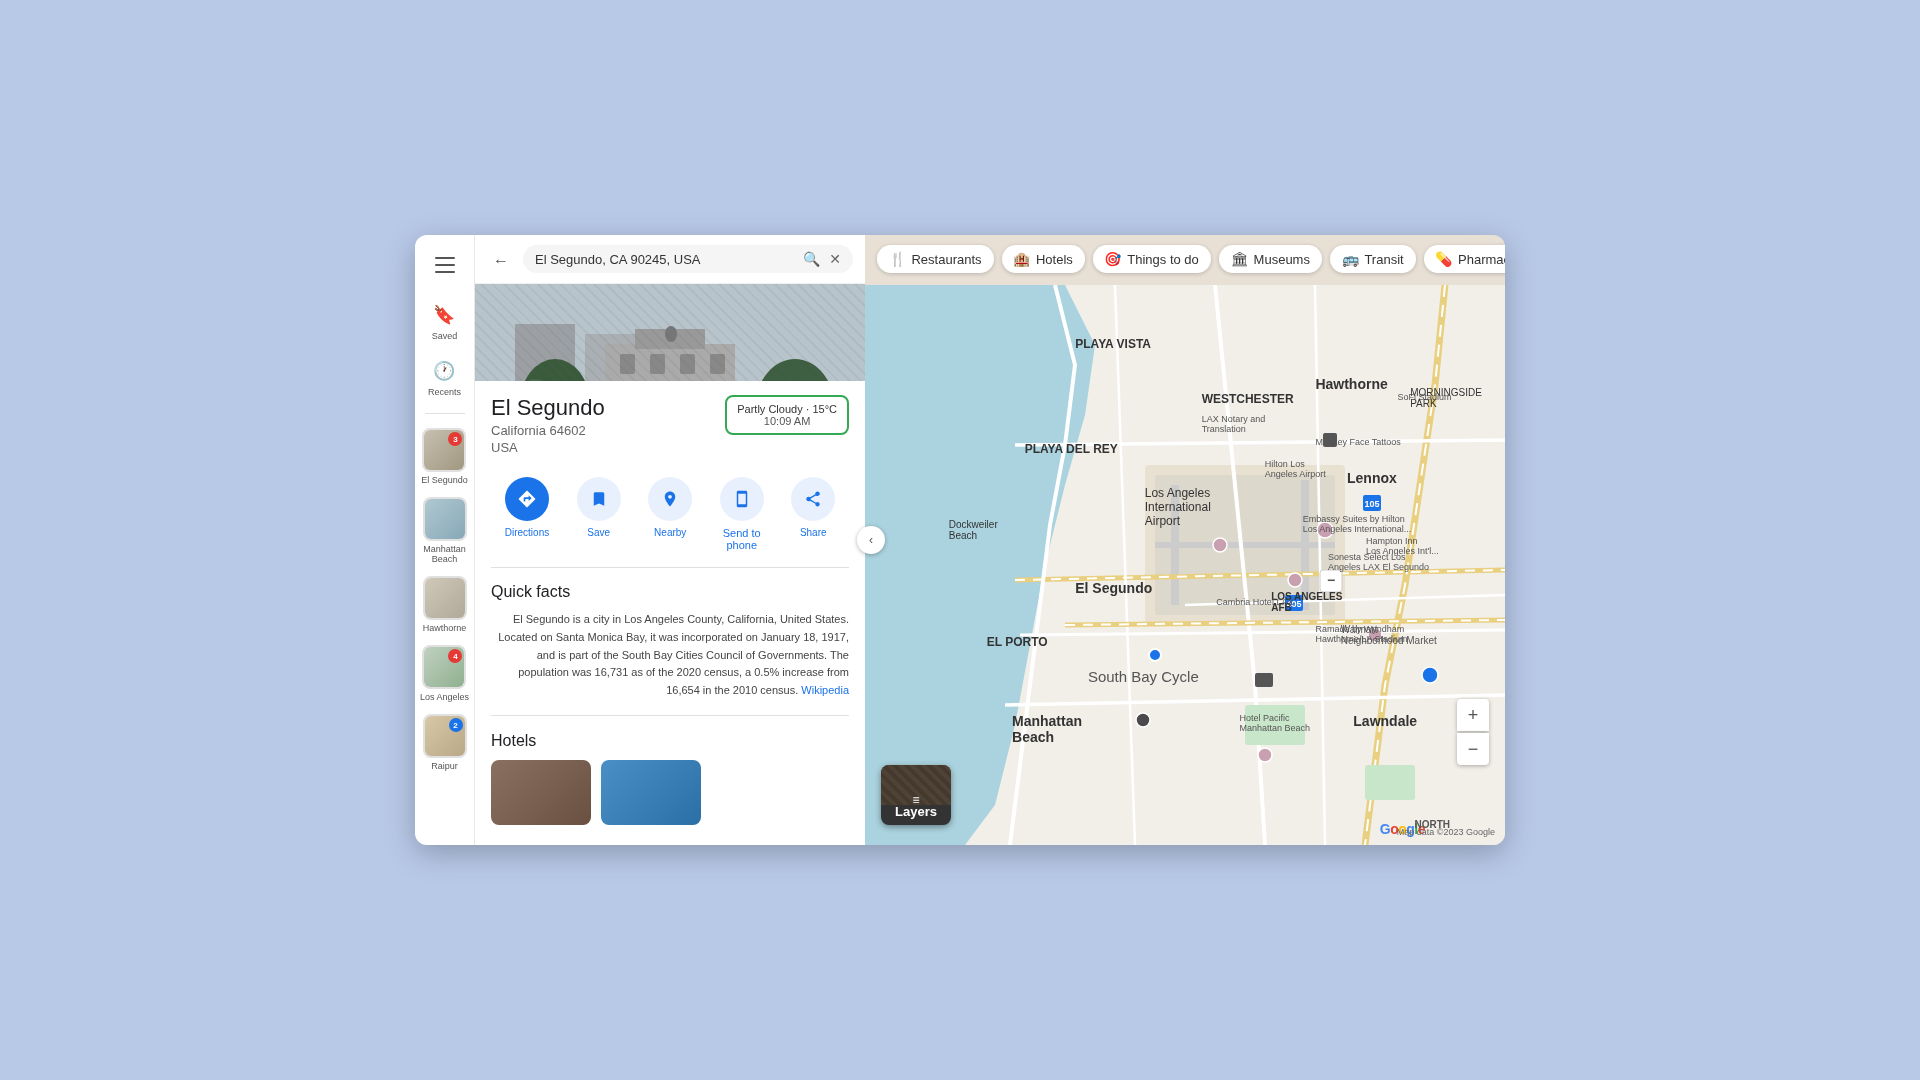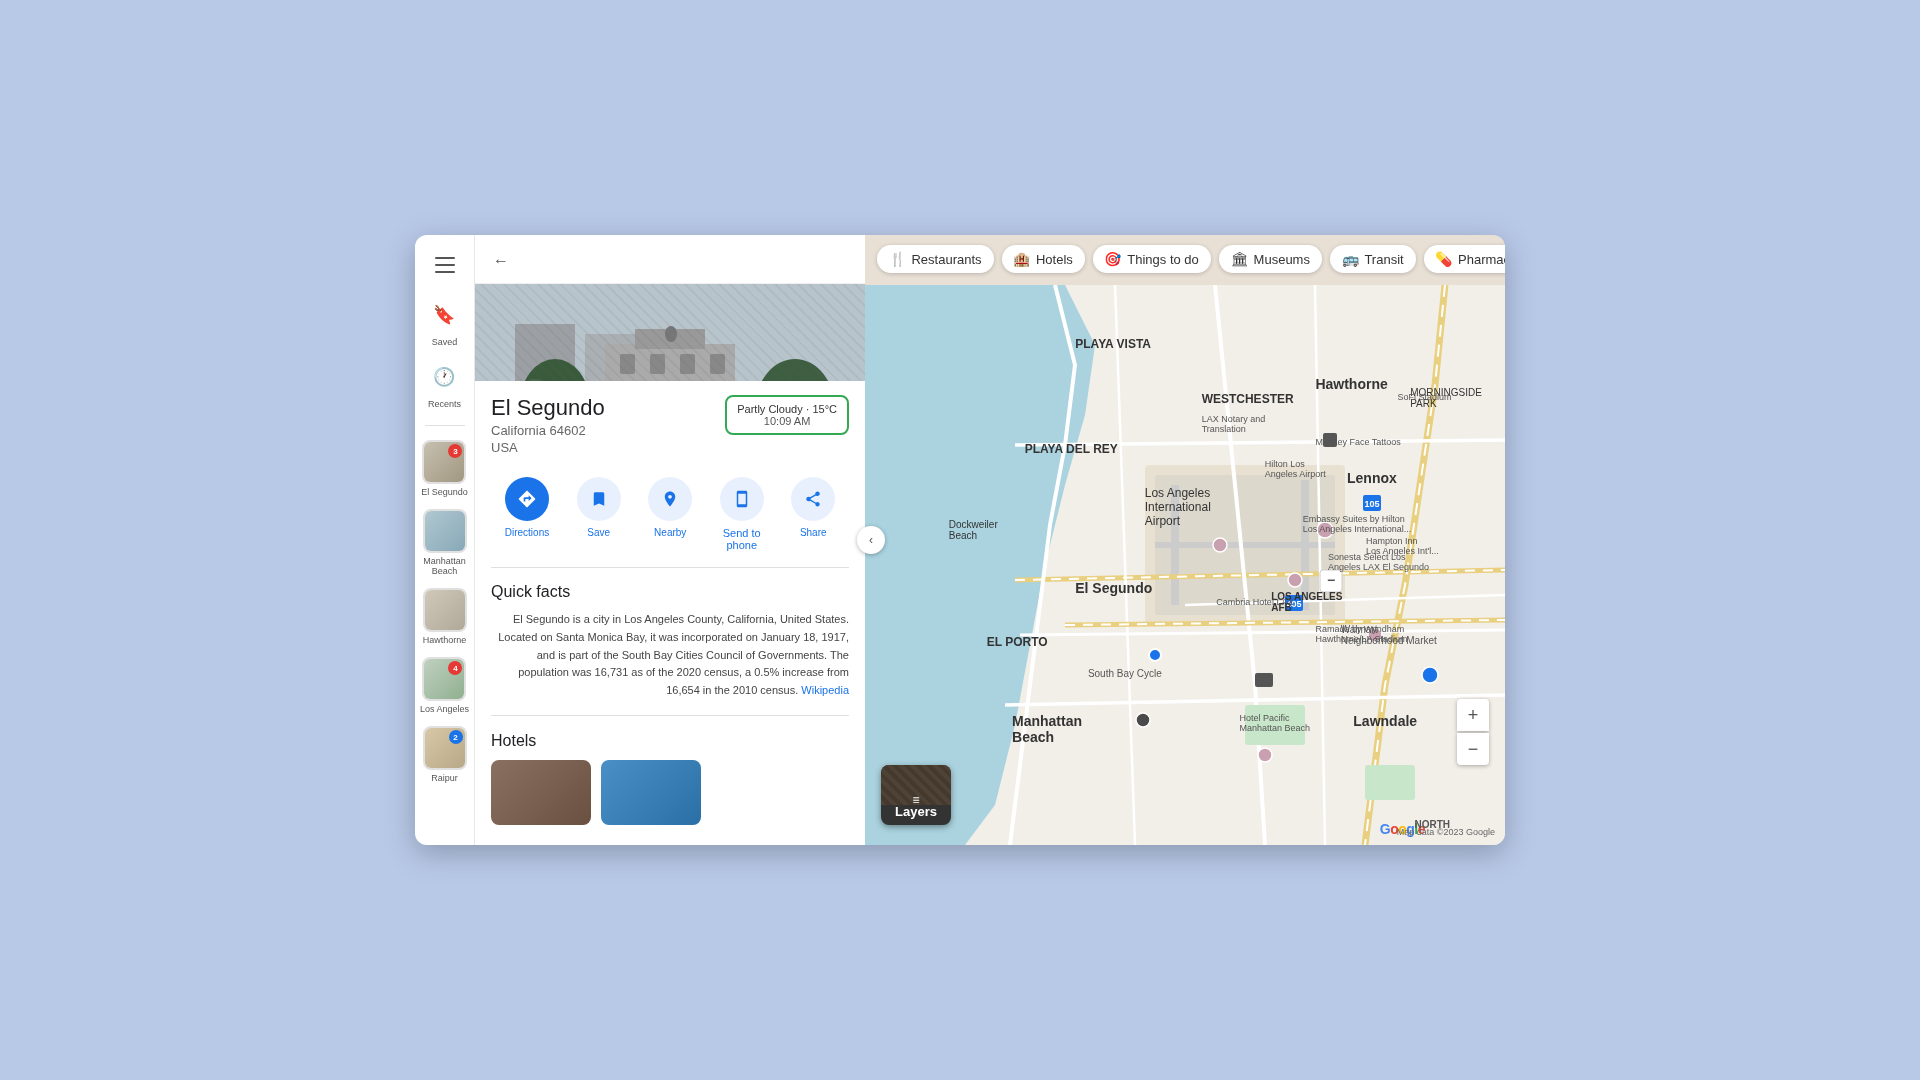--- a/index.html
+++ b/index.html
@@ -67,21 +67,21 @@
       display: flex;
       align-items: center;
       justify-content: center;
       font-size: 18px;
       color: #444;
     }
     .sidebar-label {
       font-size: 9px;
       color: #555;
       text-align: left;
-      margin-top: 8px;
+      margin-top: 2px;
     }
     .sidebar-divider {
       width: 40px;
       height: 1px;
       background: #e0e0e0;
       margin: 6px 0;
     }
     .map-thumb {
       width: 44px;
       height: 44px;
@@ -526,20 +526,25 @@
         <div class="map-thumb-badge" style="background:#1a73e8;">2</div>
       </div>
       <div class="map-thumb-label">Raipur</div>
     </div>
   </div>
 
   <div class="main-panel">
 
     <div class="search-bar">
       <div class="search-back">←</div>
+      <div class="search-input-wrapper">
+        <input class="search-input" type="text" value="El Segundo, CA 90245, USA" style="">
+        <span class="search-icon">🔍</span>
+        <span class="search-clear">✕</span>
+      </div>
     </div>
 
     <div class="place-photo">
       <div class="place-photo-overlay"></div>
       
       <svg width="390" height="180" xmlns="http://www.w3.org/2000/svg">
         <rect width="390" height="180" fill="#9ca8b0"></rect>
 
         <rect width="390" height="100" fill="#b8c4cc"></rect>
 
@@ -766,21 +771,21 @@
       <div class="map-label large" style="top:32%;left:75%;">Lennox</div>
 
       <div class="map-label" style="top:22%;left:52%;font-size:9px;color:#555;">LAX Notary and<br>Translation</div>
       <div class="map-label" style="top:26%;left:70%;font-size:9px;color:#555;">Monkey Face Tattoos</div>
       <div class="map-label" style="top:40%;left:68%;font-size:9px;color:#555;">Embassy Suites by Hilton<br>Los Angeles International...</div>
       <div class="map-label" style="top:47%;left:72%;font-size:9px;color:#555;">Sonesta Select Los<br>Angeles LAX El Segundo</div>
       <div class="map-label" style="top:44%;left:78%;font-size:9px;color:#555;">Hampton Inn<br>Los Angeles Int'l...</div>
       <div class="map-label" style="top:55%;left:48%;font-size:9px;color:#555;padding-left:40px;">Cambria Hotel LAX</div>
       <div class="map-label" style="top:60%;left:70%;font-size:9px;color:#555;">Ramada by Wyndham<br>Hawthorne/LA Stadium</div>
       <div class="map-label" style="top:60%;left:74%;font-size:10px;color:#555;">Walmart<br>Neighborhood Market</div>
-      <div class="map-label" style="top:68%;left:34%;font-size:10px;color:#555;">South Bay Cycle</div>
+      <div class="map-label" style="top:68%;left:34%;font-size:15px;color:#555;">South Bay Cycle</div>
       <div class="map-label" style="top:76%;left:58%;font-size:9px;color:#555;">Hotel Pacific<br>Manhattan Beach</div>
       <div class="map-label" style="top:18%;left:83%;font-size:9px;color:#555;">SoFi Stadium</div>
       <div class="map-label" style="top:30%;left:62%;font-size:9px;color:#555;">Hilton Los<br>Angeles Airport</div>
     </div>
 
     <div class="layers-btn" style="position:absolute;bottom:20px;left:16px;">
       <div class="layers-btn-bg"></div>
       <div class="layers-icon-row" style="position:absolute;bottom:18px;left:50%;transform:translateX(-50%);font-size:12px;color:white;">≡</div>
       <div class="layers-btn-label">Layers</div>
     </div>

